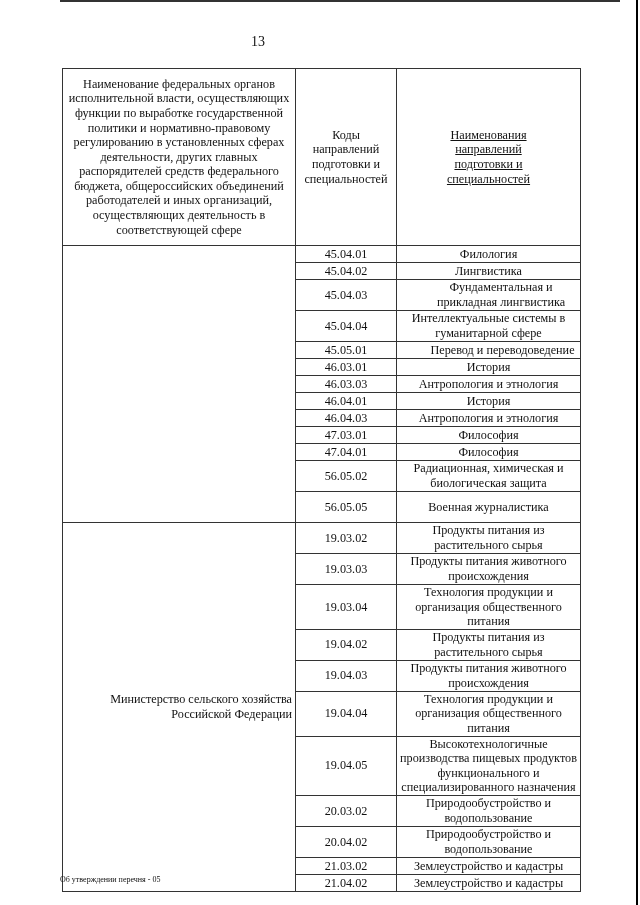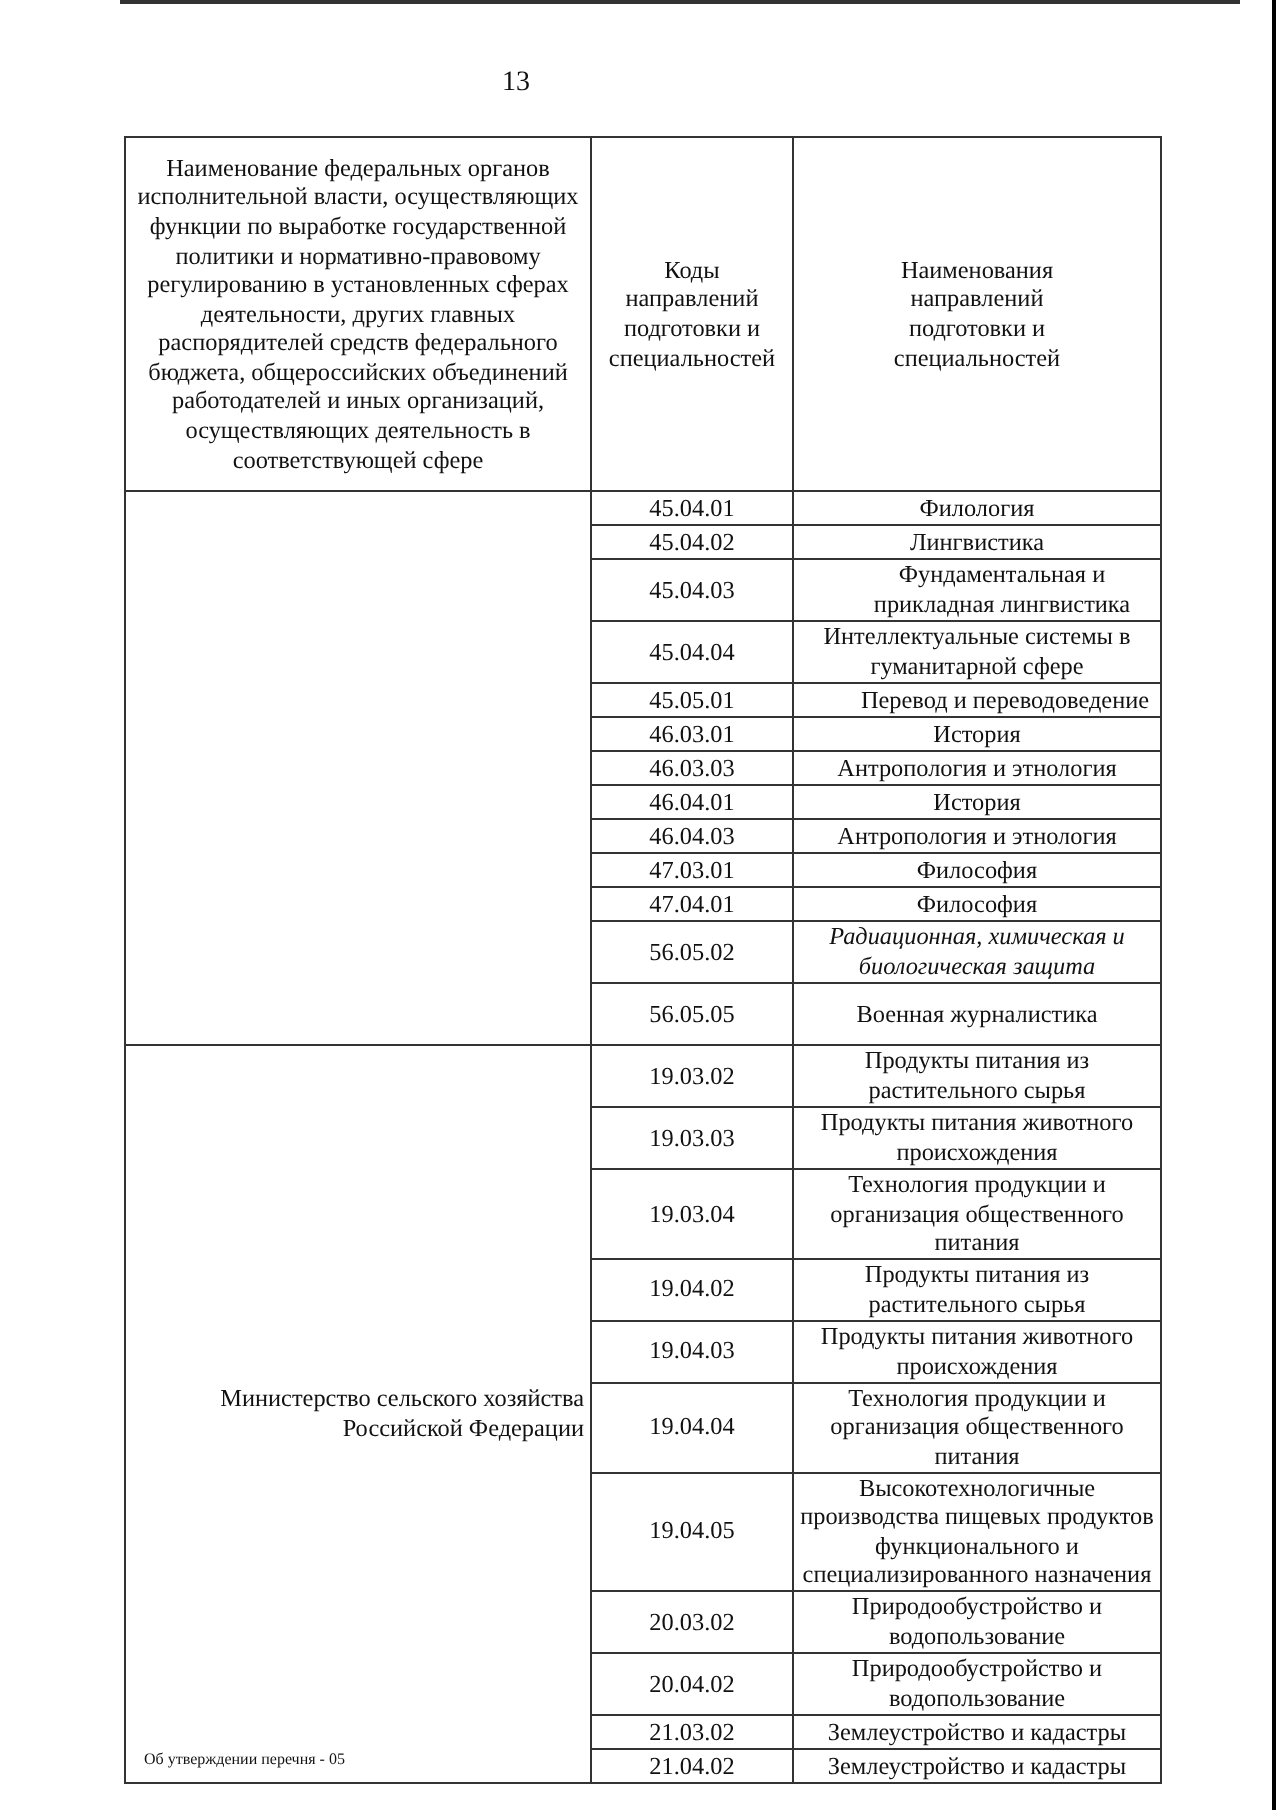--- a/index.html
+++ b/index.html
@@ -7,38 +7,38 @@
          font-family: "Liberation Serif", "DejaVu Serif", serif; color:#111; }
   .page-num { position:absolute; top:34px; left:0; width:516px; text-align:center; font-size:14px; }
   table.main { position:absolute; left:40px; top:68px; width:519px; border-collapse:collapse; table-layout:fixed;margin-left:22px; }
   table.main td, table.main th { border:1px solid #333; font-weight:normal; font-size:12.2px; line-height:14.6px; vertical-align:middle; padding:0 3px; }
   th.c1 { width:226px; text-align:center; padding:1px 2px; }
   th.c2 { width:94px; text-align:center; }
   th.c3 { text-align:center; }
   td.org { vertical-align:top; text-align:right; padding-top:2px; }
   td.code { text-align:center; }
   td.name { text-align:center; padding-left:4px; }
-  .footer { position:absolute; left:72px; top:875px; font-size:8px; }
+  .footer { position:absolute; left:60px; top:875px; font-size:8px; }
   .edge-r { position:absolute; right:2px; top:0; width:2px; height:905px; background:#000; }
   .edge-top { position:absolute; left:60px; top:0; width:560px; height:2px; background:#333; }
 </style>
 </head>
 <body>
 
 <div class="edge-top"></div>
 <div class="edge-r"></div>
 
 <div class="page-num">13</div>
 
 <table class="main">
   <thead>
     <tr>
       <th class="c1" style="height:176px;">Наименование федеральных органов исполнительной власти, осуществляющих функции по выработке государственной политики и нормативно-правовому регулированию в установленных сферах деятельности, других главных распорядителей средств федерального бюджета, общероссийских объединений работодателей и иных организаций, осуществляющих деятельность в соответствующей сфере</th>
       <th class="c2">Коды направлений подготовки и специальностей</th>
-      <th class="c3" style="padding:0 40px;">Наименования направлений подготовки и специальностей</th>
+      <th class="c3" style="padding:0 40px;text-decoration:underline;">Наименования направлений подготовки и специальностей</th>
     </tr>
   </thead>
   <tbody id="tbody">
       <tr>
         <td class="org" rowspan="13"></td>
         <td class="code">45.04.01</td>
         <td class="name" style="height: 16px;">Филология</td>
       </tr>
       <tr>
         <td class="code">45.04.02</td>
@@ -75,21 +75,21 @@
       <tr>
         <td class="code">47.03.01</td>
         <td class="name" style="height: 16px;">Философия</td>
       </tr>
       <tr>
         <td class="code">47.04.01</td>
         <td class="name" style="height: 16px;">Философия</td>
       </tr>
       <tr>
         <td class="code">56.05.02</td>
-        <td class="name" style="height: 30px; font-style: italic;">Радиационная, химическая и биологическая защита</td>
+        <td class="name" style="height: 30px;">Радиационная, химическая и биологическая защита</td>
       </tr>
       <tr>
         <td class="code">56.05.05</td>
         <td class="name" style="height: 30px;">Военная журналистика</td>
       </tr>
       <tr>
         <td class="org" rowspan="11">Министерство сельского хозяйства Российской Федерации</td>
         <td class="code">19.03.02</td>
         <td class="name" style="height: 30px;">Продукты питания из растительного сырья</td>
       </tr>

